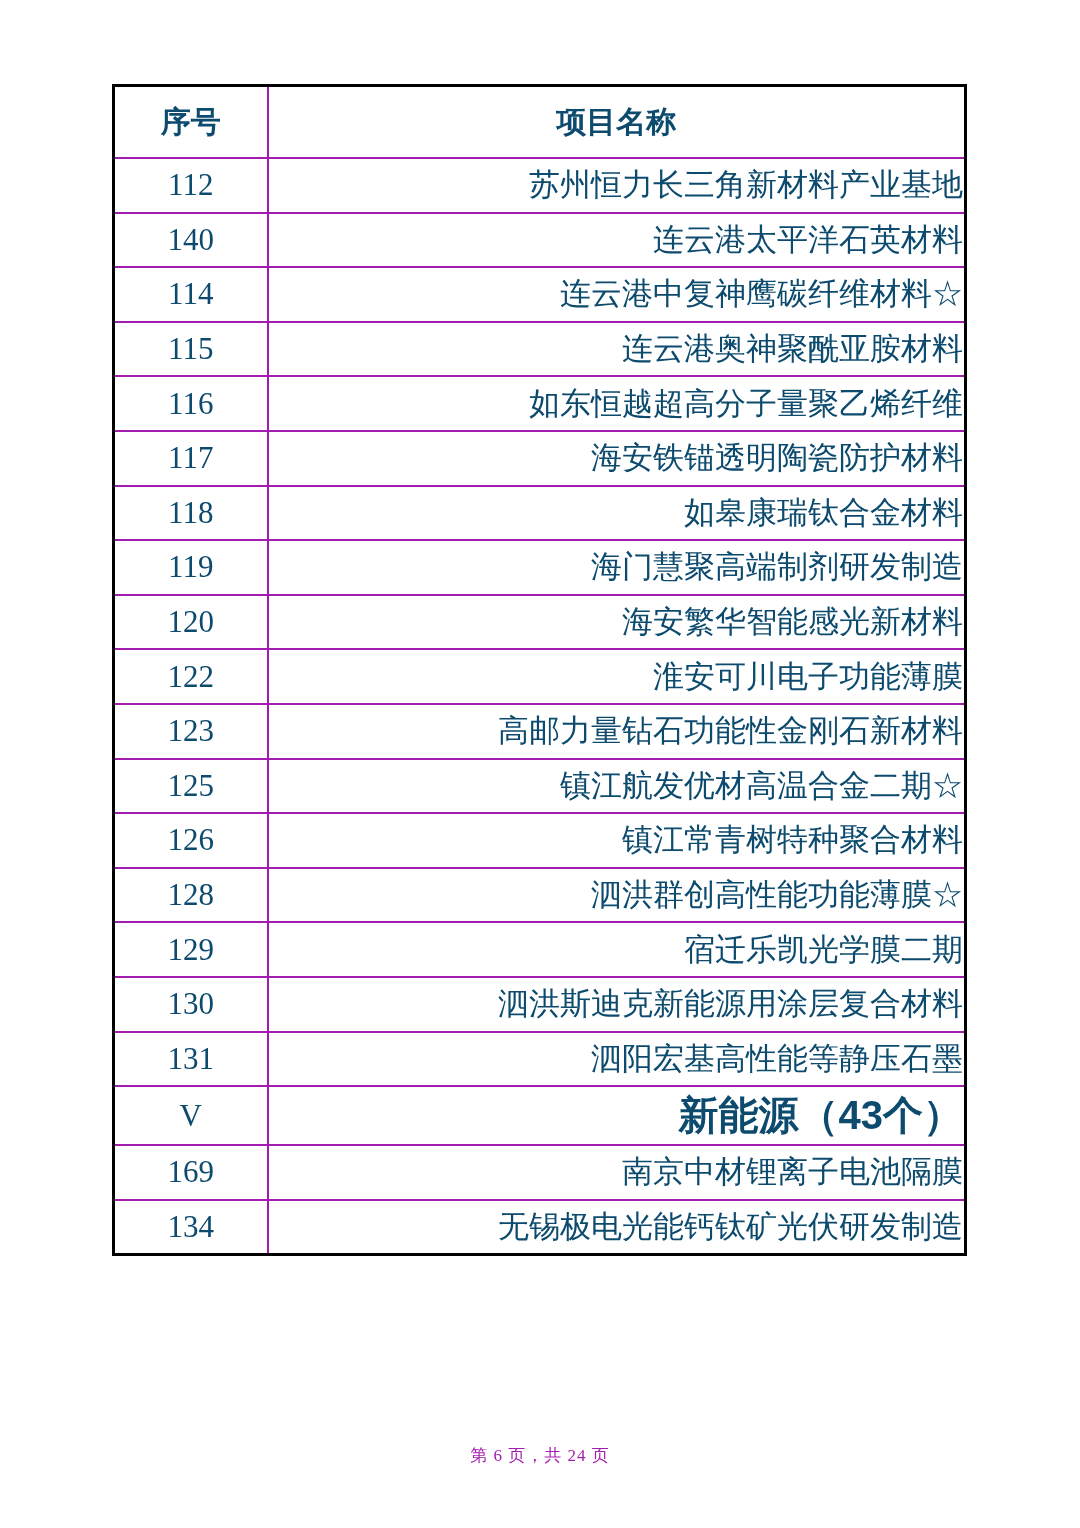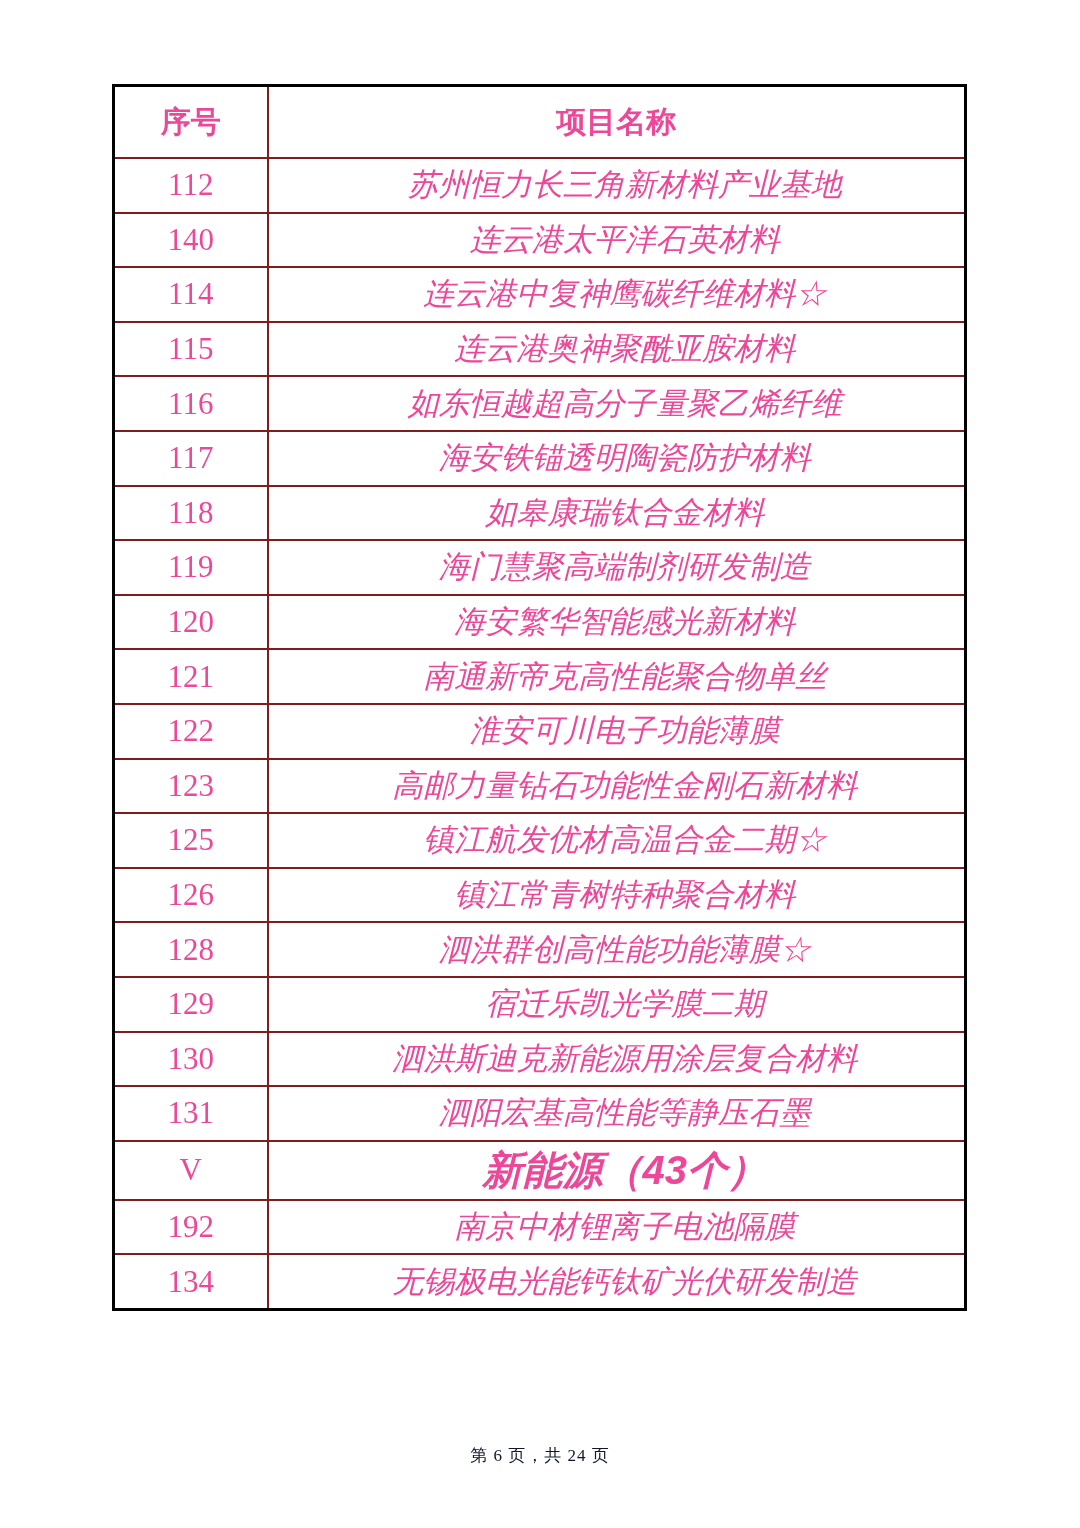--- a/index.html
+++ b/index.html
@@ -20,61 +20,60 @@
     left: 112px;
     top: 84px;
     width: 852px;
     border-collapse: collapse;
     table-layout: fixed;
     border: 3px solid #000000;
   }
   col.c1 { width: 154px; }
   col.c2 { width: 698px; }
   th, td {
-    border: 2px solid #7f1d1d;
-    color: #ec4899;
+    border: 2px solid #a21caf;
+    color: #0c4a6e;
     vertical-align: middle;
     overflow: hidden;
     white-space: nowrap;
   }
   th {
     height: 68px;
     font-family: "Liberation Sans", "DejaVu Sans", sans-serif;
     font-weight: bold;
     font-size: 30px;
     text-align: center;
   }
   td {
     height: 50.6px;
     font-size: 31px;
   }
   td.serial {
     text-align: center;
     font-family: "Liberation Serif", "DejaVu Serif", serif;
   }
   td.pname {
-    text-align: center;
+    text-align: right;
     padding-left: 18px;
     font-family: "Liberation Serif", "DejaVu Serif", serif;
-    font-style: italic;
   }
   tr.section td.pname {
     font-family: "Liberation Sans", "DejaVu Sans", sans-serif;
     font-weight: bold;
     font-size: 40px;
   }
   .footer {
     position: absolute;
     left: 0;
     top: 1444px;
     width: 1080px;
     text-align: center;
     font-size: 17px;
     letter-spacing: 1px;
-    color: #0f172a;
+    color: #a21caf;
     font-family: "Liberation Serif", "DejaVu Serif", serif;
   }
 </style>
 </head>
 <body>
 
 <div class="page">
   <table class="doc-table">
     <colgroup>
       <col class="c1">
@@ -117,24 +116,20 @@
         </tr>
         <tr>
           <td class="serial">119</td>
           <td class="pname">海门慧聚高端制剂研发制造</td>
         </tr>
         <tr>
           <td class="serial">120</td>
           <td class="pname">海安繁华智能感光新材料</td>
         </tr>
         <tr>
-          <td class="serial">121</td>
-          <td class="pname">南通新帝克高性能聚合物单丝</td>
-        </tr>
-        <tr>
           <td class="serial">122</td>
           <td class="pname">淮安可川电子功能薄膜</td>
         </tr>
         <tr>
           <td class="serial">123</td>
           <td class="pname">高邮力量钻石功能性金刚石新材料</td>
         </tr>
         <tr>
           <td class="serial">125</td>
           <td class="pname">镇江航发优材高温合金二期☆</td>
@@ -157,21 +152,21 @@
         </tr>
         <tr>
           <td class="serial">131</td>
           <td class="pname">泗阳宏基高性能等静压石墨</td>
         </tr>
         <tr class="section">
           <td class="serial">V</td>
           <td class="pname">新能源（43个）</td>
         </tr>
         <tr>
-          <td class="serial">192</td>
+          <td class="serial">169</td>
           <td class="pname">南京中材锂离子电池隔膜</td>
         </tr>
         <tr>
           <td class="serial">134</td>
           <td class="pname">无锡极电光能钙钛矿光伏研发制造</td>
         </tr>
       </tbody>
   </table>
   <div class="footer">第 6 页，共 24 页</div>
 </div>

